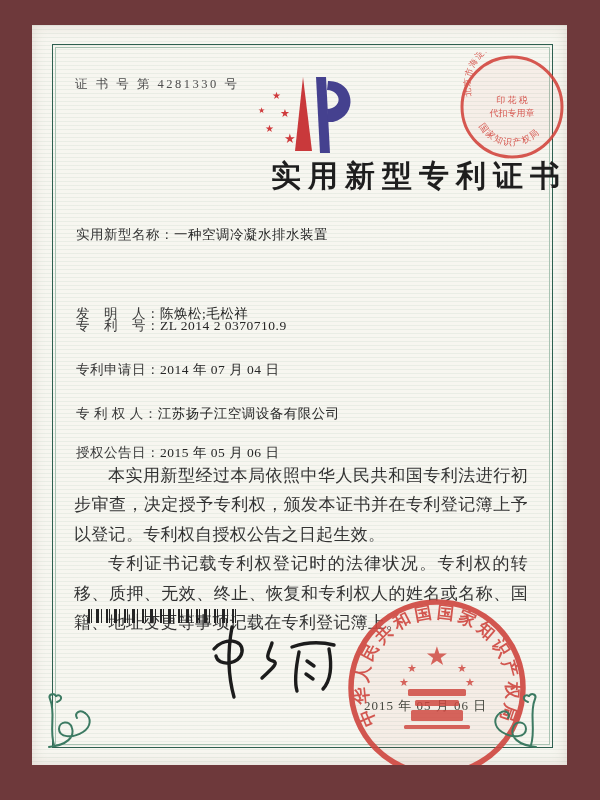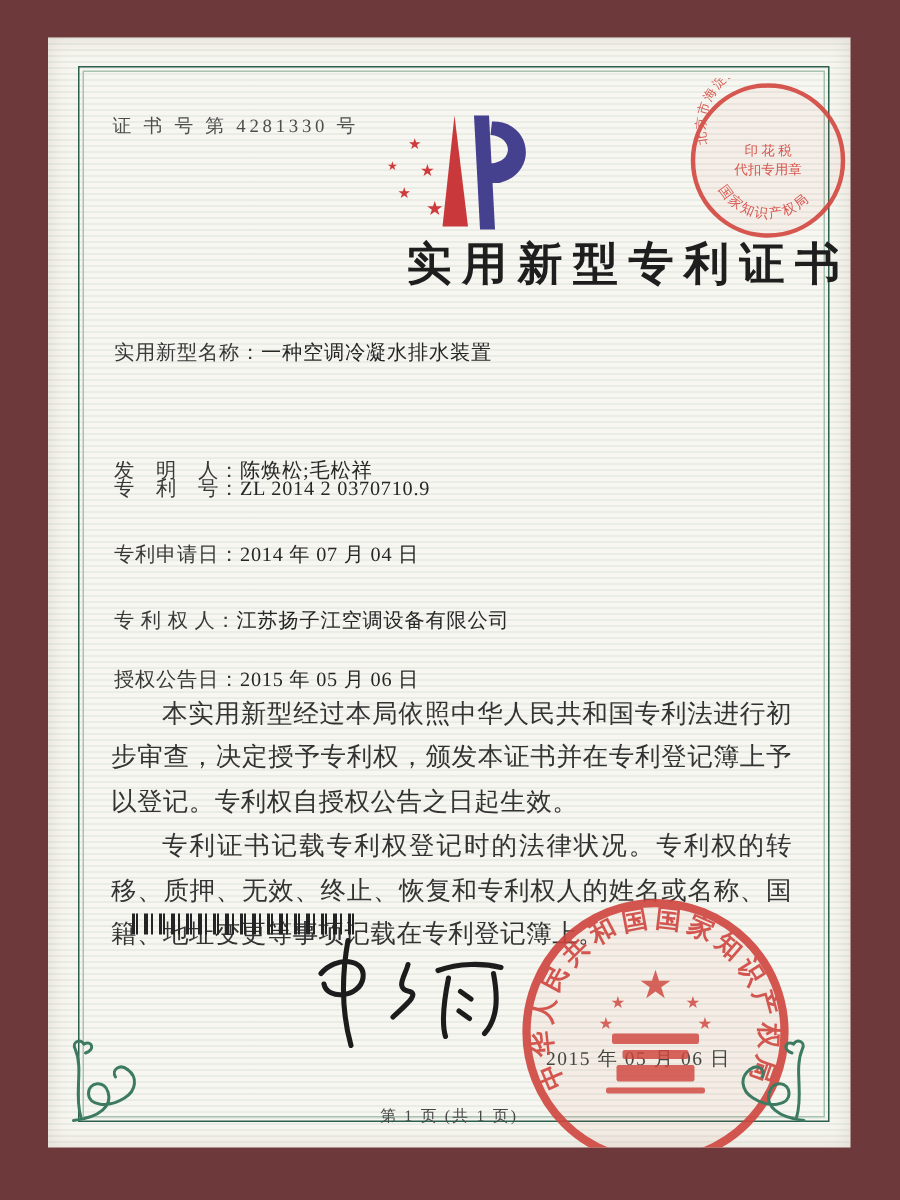--- a/index.html
+++ b/index.html
@@ -125,21 +125,20 @@
       <path d="M22,32 C32,20 52,22 50,35 C48,48 26,50 24,39"></path>
       <path d="M80,26 C78,34 71,42 81,44 C88,46 77,54 70,61"></path>
       <path d="M100,30 C114,25 130,25 142,28"></path>
       <path d="M107,35 C104,50 102,64 105,74"></path>
       <path d="M137,32 C140,48 140,62 131,72"></path>
       <path d="M115,44 L122,49"></path>
       <path d="M114,57 L121,62"></path>
     </g>
   </svg>
 
-  <div class="footer">第 1 页 (共 1 页)</div>
 
   <svg class="seal-tax" viewBox="0 0 110 110" xmlns="http://www.w3.org/2000/svg">
     <circle cx="55" cy="55" r="50" fill="rgba(210,65,58,0.05)" stroke="#d2423a" stroke-width="3"></circle>
     <defs>
       <path id="taxTop" d="M14.4,44.1 A42,42 0 1 1 95.6,44.1" fill="none"></path>
       <path id="taxBot" d="M22,74 A38,38 0 0 0 88,74" fill="none"></path>
     </defs>
     <text font-size="8.5" fill="#d2423a">
       <textPath href="#taxTop" textLength="104">北京市海淀区地方税务局</textPath>
     </text>

